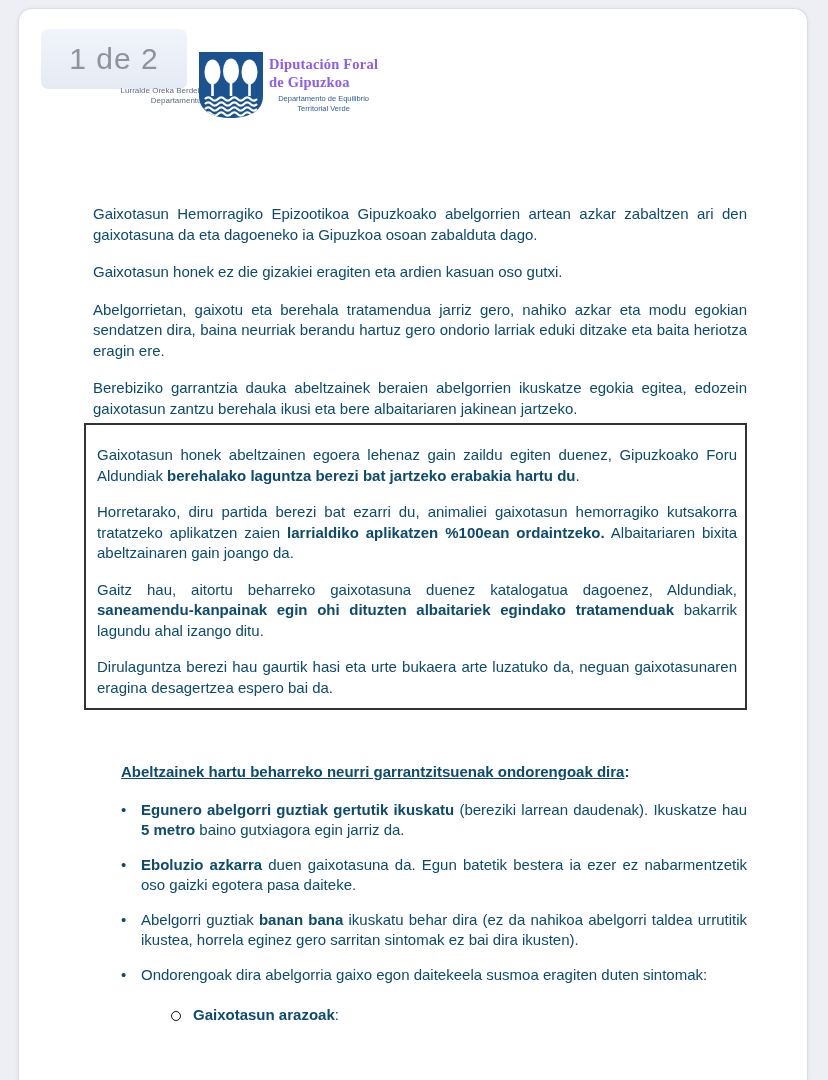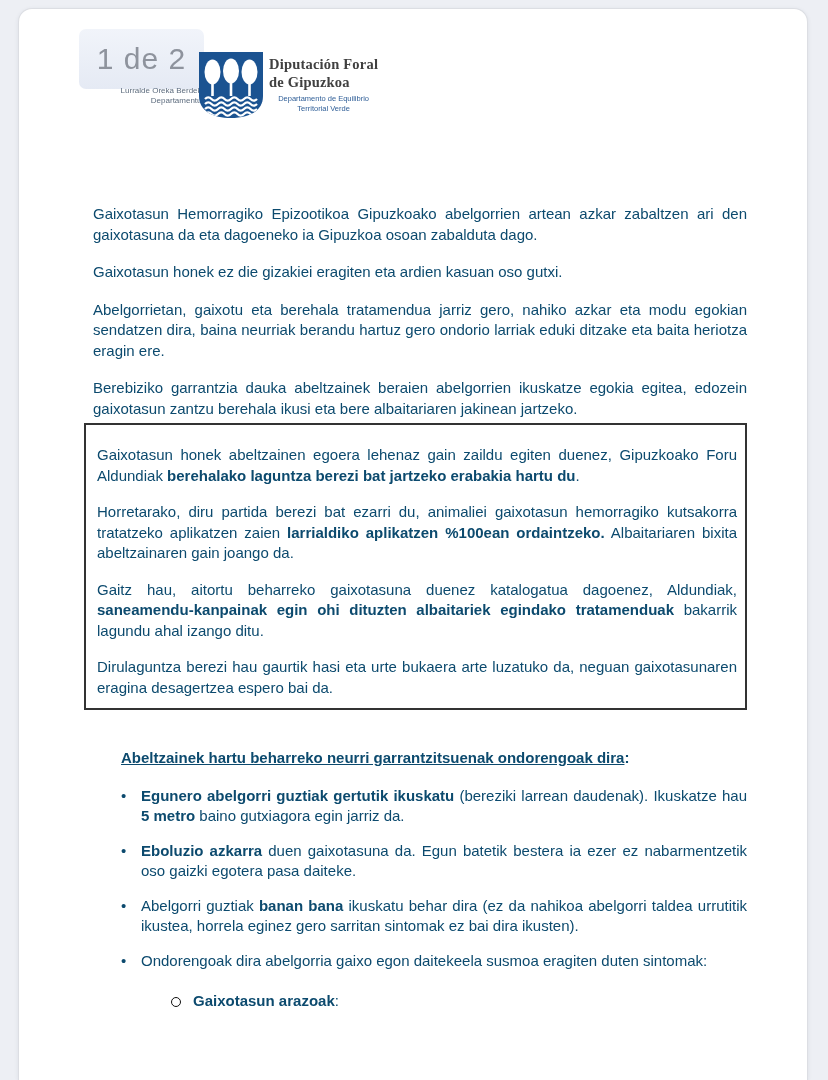--- a/index.html
+++ b/index.html
@@ -2,37 +2,37 @@
 <html><head>
 <meta charset="utf-8">
 <style>
   html,body{margin:0;padding:0;background:#e4e6ec;}
   .viewport{position:relative;width:828px;height:1080px;background:#edeff4;overflow:hidden;
             font-family:"Liberation Sans",sans-serif;}
   .sheet{position:absolute;left:18px;top:8px;width:790px;height:1072px;background:#ffffff;
          border:1px solid #dcdee3;border-bottom:none;border-radius:14px 14px 0 0;
          box-shadow:0 1px 4px rgba(40,50,80,.08);box-sizing:border-box;}
   
-  .badge{position:absolute;left:22px;top:20px;width:125px;height:60px;border-radius:7px;
+  .badge{position:absolute;left:22px;top:20px;width:146px;height:60px;border-radius:7px;
          background:linear-gradient(180deg,#f1f4fa 0%,#e5eaf4 100%);
          color:#8e939d;font-size:30px;font-weight:500;letter-spacing:1px;
-         display:flex;align-items:center;justify-content:center;margin-left:38px;}
+         display:flex;align-items:center;justify-content:center;}
   
   .shield{position:absolute;left:179px;top:43px;width:66px;height:66px;}
   .org{position:absolute;left:250px;top:47px;}
   .org-name{font-family:"Liberation Serif",serif;font-weight:bold;font-size:14.5px;line-height:1.22;
-            color:#404040;letter-spacing:.2px;}
+            color:#8b5cf6;letter-spacing:.2px;}
   .dept-es{margin-top:3px;font-size:7.5px;line-height:1.3;color:#2f5e97;text-align:center;}
   .dept-eu{position:absolute;left:40px;top:77px;width:147px;text-align:right;
            font-size:8px;line-height:1.25;color:#5d6c7e;}
   
   .content{position:absolute;left:74px;top:195px;width:654px;font-size:15px;line-height:20.5px;
            color:#0c4a6e;}
   .para{margin:0 0 17px;text-align:justify;}
-  .box{border:2px solid #333;margin:-13px 0 38px -9px;padding:20px 8px 10px 11px;}
+  .box{border:2px solid #333;margin:-13px 0 52px -9px;padding:20px 8px 10px 11px;}
   .box .para{margin:0 0 16px;}
   .box .para:last-child{margin-bottom:0;}
   .heading{margin:0 0 17px;font-weight:bold;}
   span.b{font-weight:bold;}
   span.u{text-decoration:underline;margin-left:28px;}
   .bullet{display:flex;margin:0 0 14px 28px;}
   .bdot{width:20px;flex:none;}
   .btext{flex:1;text-align:justify;}
   .subbullet{display:flex;align-items:flex-start;margin:20px 0 0 78px;}
   .ring{width:8px;height:8px;border:1.5px solid #111;border-radius:50%;flex:none;

